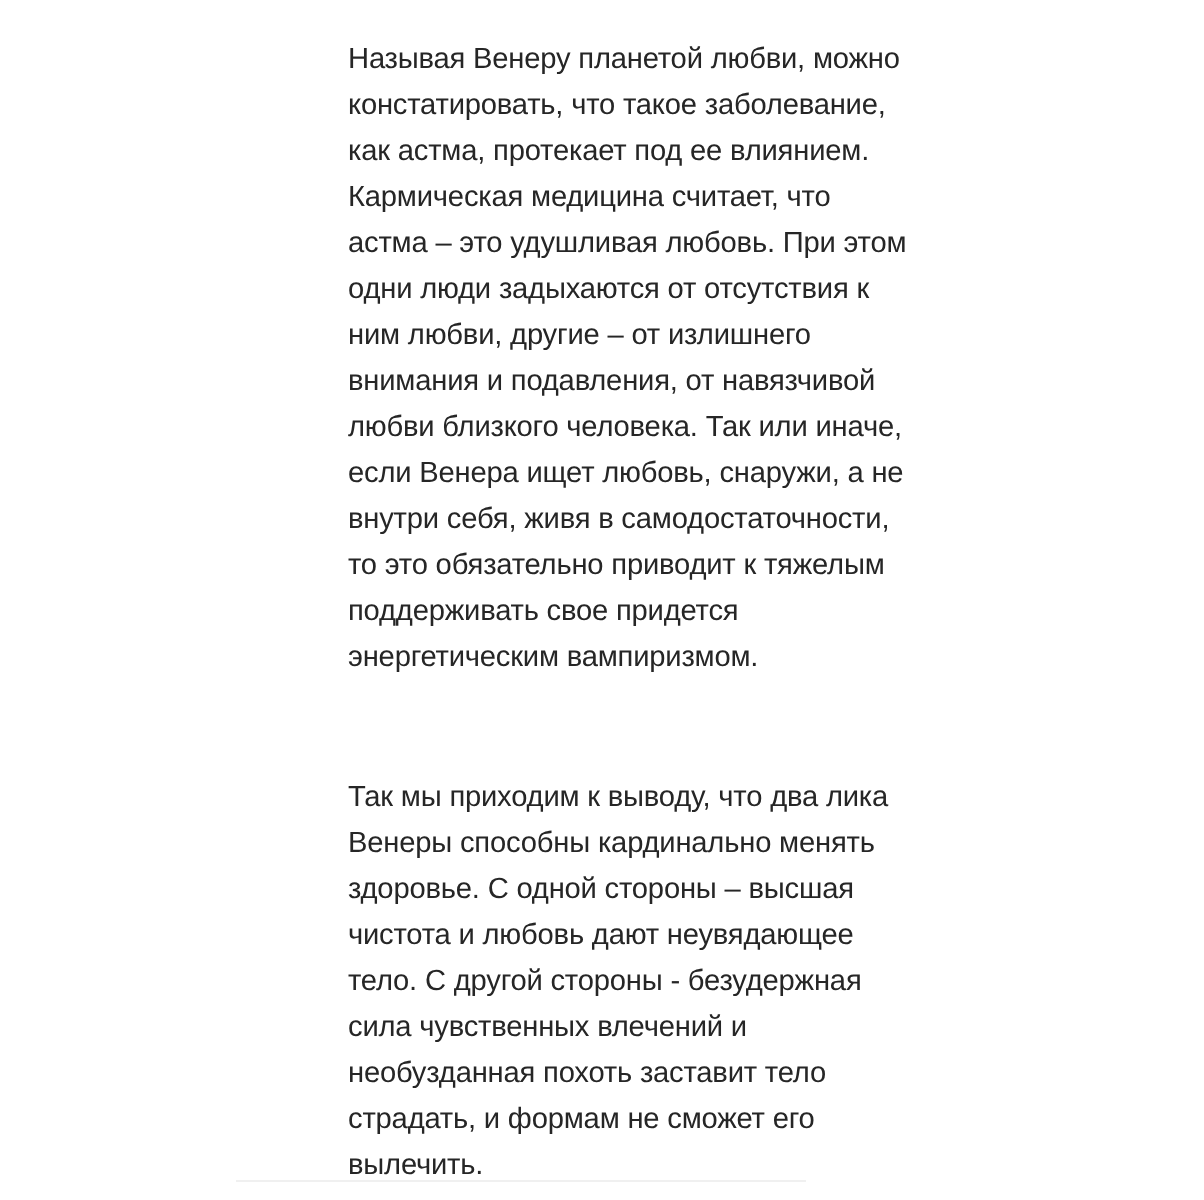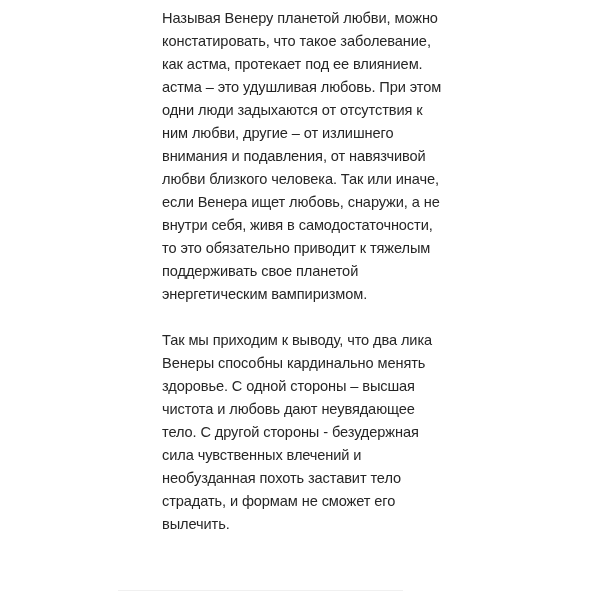--- a/index.html
+++ b/index.html
@@ -8,49 +8,50 @@
       position: absolute;
       left: 162px;
       top: 7px;
       width: 320px;
       font-family: "Liberation Sans", sans-serif;
       font-size: 14.6px;
       line-height: 23px;
       color: #262626;
       letter-spacing: -0.1px;
     }
-    .para { margin: 0; }
+    .para { margin: 12px; }
     .line { display: block; white-space: nowrap; }
     .gap { height: 23px; }
     .bottom-rule {
       position: absolute;
       left: 118px;
       top: 590px;
       width: 285px;
       height: 1px;
       background: #f0f0f0;
     }
   </style>
 </head>
 <body>
 
 <div class="article">
   <p class="para">
     <span class="line">Называя Венеру планетой любви, можно</span>
     <span class="line">констатировать, что такое заболевание,</span>
     <span class="line">как астма, протекает под ее влиянием.</span>
+    <span class="line">Кармическая медицина считает, что</span>
     <span class="line">астма – это удушливая любовь. При этом</span>
     <span class="line">одни люди задыхаются от отсутствия к</span>
     <span class="line">ним любви, другие – от излишнего</span>
     <span class="line">внимания и подавления, от навязчивой</span>
     <span class="line">любви близкого человека. Так или иначе,</span>
     <span class="line">если Венера ищет любовь, снаружи, а не</span>
     <span class="line">внутри себя, живя в самодостаточности,</span>
     <span class="line">то это обязательно приводит к тяжелым</span>
-    <span class="line">поддерживать свое планетой</span>
+    <span class="line">поддерживать свое придется</span>
     <span class="line">энергетическим вампиризмом.</span>
   </p>
   <div class="gap"></div>
   <p class="para">
     <span class="line">Так мы приходим к выводу, что два лика</span>
     <span class="line">Венеры способны кардинально менять</span>
     <span class="line">здоровье. С одной стороны – высшая</span>
     <span class="line">чистота и любовь дают неувядающее</span>
     <span class="line">тело. С другой стороны - безудержная</span>
     <span class="line">сила чувственных влечений и</span>

